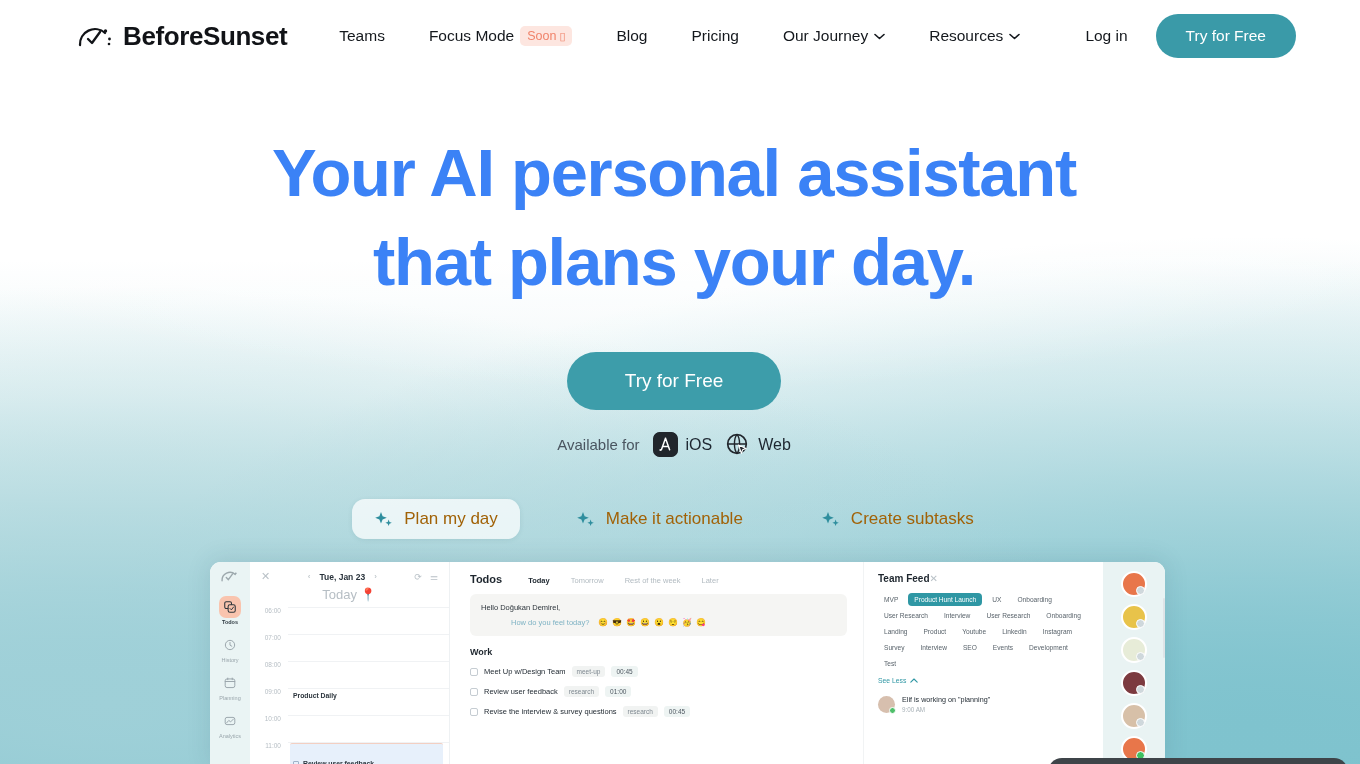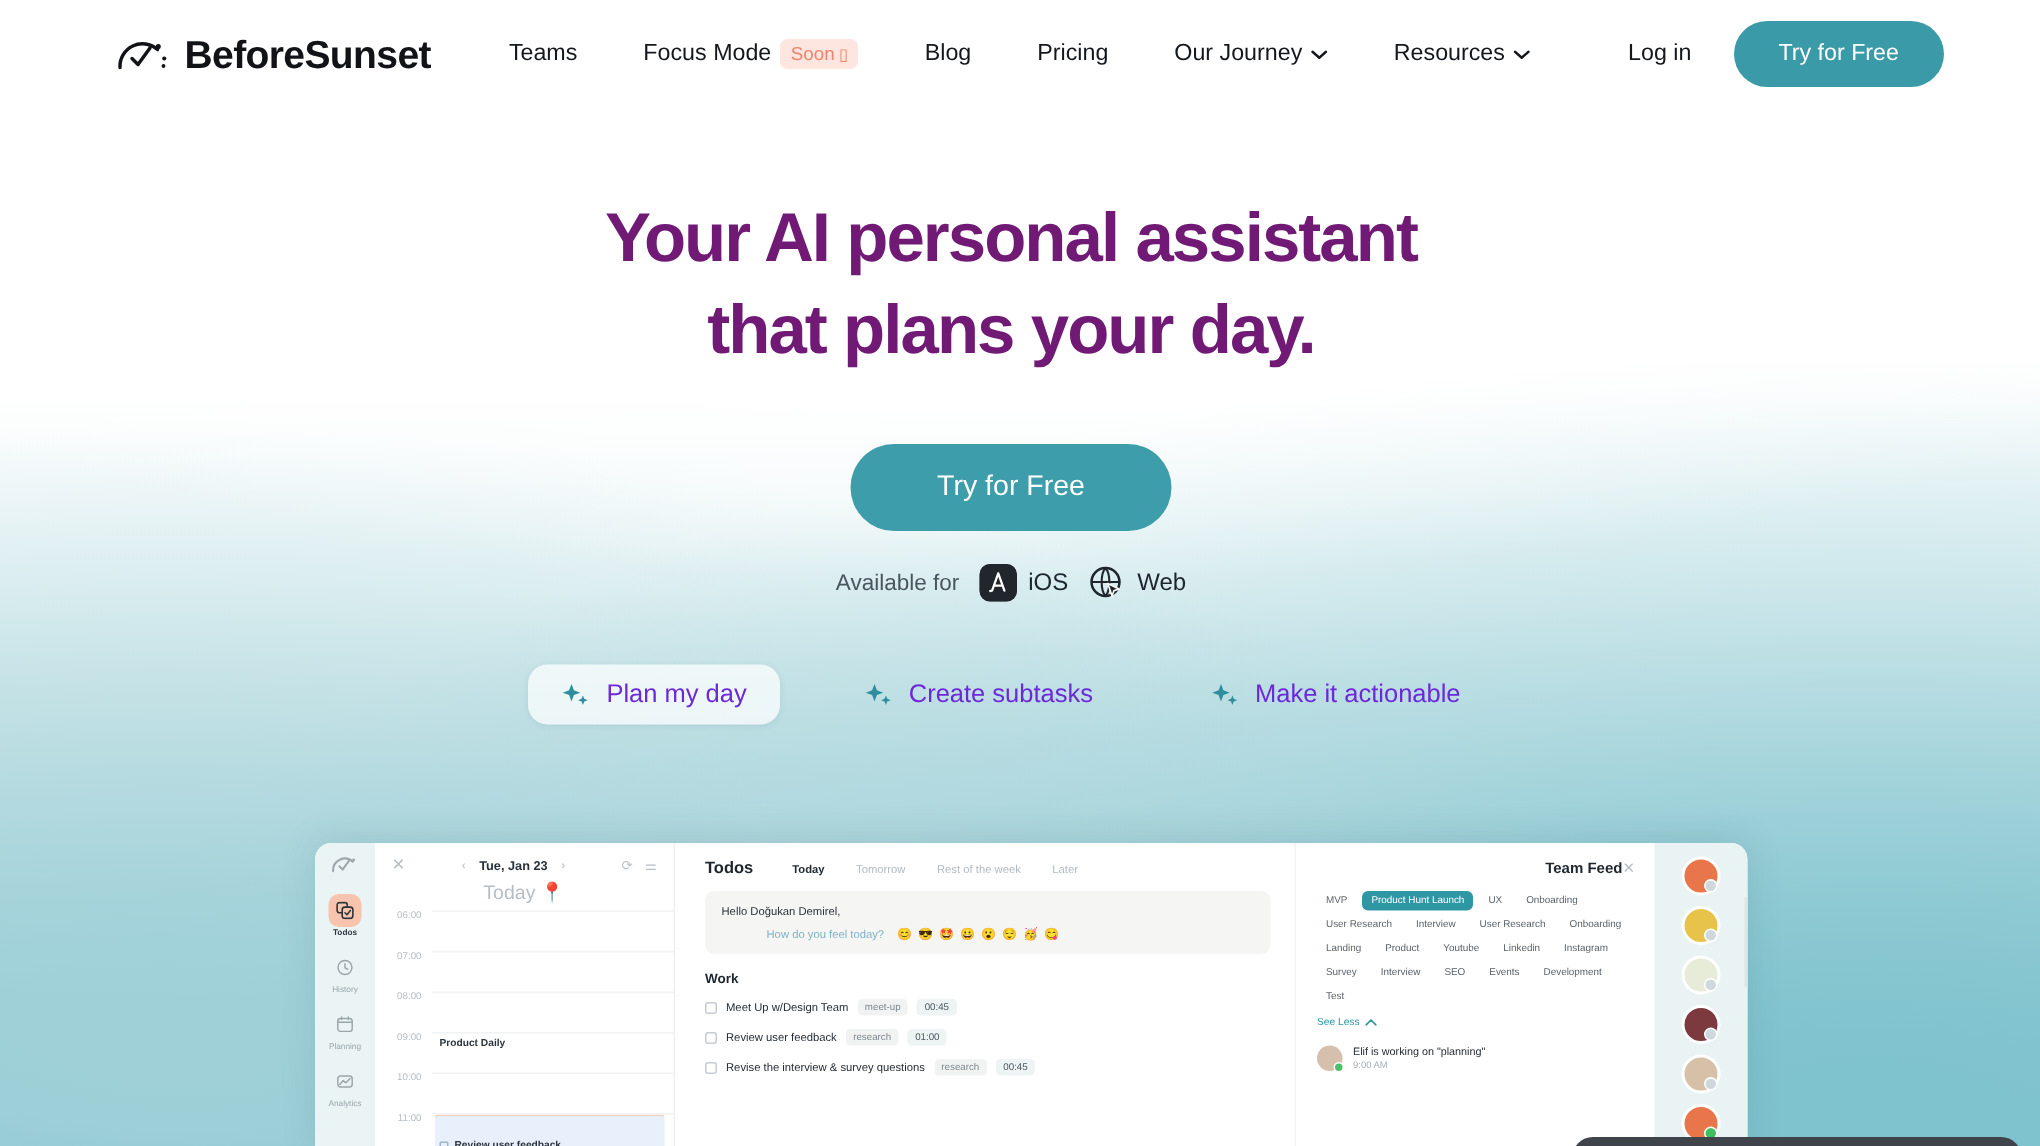--- a/index.html
+++ b/index.html
@@ -47,22 +47,22 @@
   .nav-right { display:flex; align-items:center; gap:10px; }
   .login { font-size:15.5px; color:#14181d; padding:8px 18px; cursor:pointer; }
   .btn-try-nav {
     background:#3a9aa8; color:#fff; font-size:15.5px;
     border:none; border-radius:26px; padding:13px 30px; cursor:pointer;
   }
 
   
   .hero { text-align:center; padding-top:56px; }
   .hero h1 {
-    font-size:46px; line-height:1.33; font-weight:700;
-    color:#701a75; letter-spacing:-1.3px;
+    font-size:67px; line-height:1.33; font-weight:700;
+    color:#3b82f6; letter-spacing:-1.3px;
   }
   .hero h1 .l2 { display:block; }
 
   .cta-wrap { margin-top:46px; display:flex; justify-content:center; }
   .btn-try-hero {
     background:#3d9daa; color:#fff; font-size:19px;
     border:none; border-radius:30px; padding:18px 58px; cursor:pointer;
   }
 
   .avail {
@@ -72,21 +72,21 @@
   .avail .plat { display:flex; align-items:center; gap:8px; color:#1d2630; font-size:16px; }
   .appstore-ico { width:25px; height:25px; border-radius:7px; background:#21262c; display:block; }
   .web-ico { width:25px; height:25px; display:block; }
 
   
   .pills {
     margin-top:42px; display:flex; align-items:center; justify-content:center; gap:34px;
   }
   .pill {
     display:flex; align-items:center; gap:11px;
-    font-size:17px; color:#6d28d9; padding:10px 22px; border-radius:13px;
+    font-size:17px; color:#a16207; padding:10px 22px; border-radius:13px;
     cursor:pointer; white-space:nowrap;
   }
   .pill.active {
     background:rgba(255,255,255,0.72);
     box-shadow:0 1px 5px rgba(40,90,100,0.10);
   }
   .spark { width:19px; height:19px; flex:none; }
 
   
   .app {
@@ -148,21 +148,21 @@
 
   .sec-title { margin-top:11px; font-size:9px; font-weight:700; color:#1e262e; }
   .task { margin-top:9px; display:flex; align-items:center; gap:6px; }
   .task-box { width:8px; height:8px; border:1px solid #c5ccd2; border-radius:2px; flex:none; }
   .task-name { font-size:7.5px; font-weight:400; color:#242d35; }
   .tag { font-size:6.5px; color:#7e8890; background:#f1f3f2; padding:2px 5px; border-radius:3px; }
   .dur { font-size:6.5px; color:#4d5760; background:#eef4f3; padding:2px 5px; border-radius:3px; }
 
   
   .feed { width:240px; flex:none; background:#fff; padding:11px 13px 0 14px; border-left:1px solid #f1f3f4; }
-  .feed-head { display:flex; align-items:center; justify-content:flex-end; }
+  .feed-head { display:flex; align-items:center; justify-content:flex-start; }
   .feed-title { font-size:10px; font-weight:700; color:#1e262e; }
   .feed-x { font-size:10px; color:#b9c1c7; cursor:pointer; }
   .chips { margin-top:9px; display:flex; flex-wrap:wrap; gap:3px 4px; }
   .chip { font-size:6.6px; color:#59636b; padding:3px 6px; border-radius:4px; cursor:pointer; }
   .chip.sel { background:#2f97a4; color:#fff; }
   .seeless { margin-top:7px; font-size:6.8px; color:#2f97a4; display:flex; align-items:center; gap:4px; cursor:pointer; }
   .fitem { margin-top:11px; display:flex; align-items:center; gap:7px; }
   .fav { width:17px; height:17px; border-radius:50%; background:#d7bfae; position:relative; flex:none; }
   .fav::after { content:""; position:absolute; right:-1px; bottom:-1px; width:5px; height:5px; border-radius:50%; background:#4fbf6a; border:1px solid #fff; }
   .ftxt-1 { font-size:7.2px; color:#242d35; }
@@ -280,28 +280,28 @@
           <path d="M7 2 L8.6 6.2 L12.8 7.8 L8.6 9.4 L7 13.6 L5.4 9.4 L1.2 7.8 L5.4 6.2 Z" fill="#2f8e9e"></path>
           <path d="M14.6 9.6 L15.5 11.9 L17.8 12.8 L15.5 13.7 L14.6 16 L13.7 13.7 L11.4 12.8 L13.7 11.9 Z" fill="#2f8e9e"></path>
         </svg>
         <span>Plan my day</span>
       </div>
       <div class="pill">
         <svg class="spark" viewBox="0 0 19 19">
           <path d="M7 2 L8.6 6.2 L12.8 7.8 L8.6 9.4 L7 13.6 L5.4 9.4 L1.2 7.8 L5.4 6.2 Z" fill="#2f8e9e"></path>
           <path d="M14.6 9.6 L15.5 11.9 L17.8 12.8 L15.5 13.7 L14.6 16 L13.7 13.7 L11.4 12.8 L13.7 11.9 Z" fill="#2f8e9e"></path>
         </svg>
-        <span>Create subtasks</span>
+        <span>Make it actionable</span>
       </div>
       <div class="pill">
         <svg class="spark" viewBox="0 0 19 19">
           <path d="M7 2 L8.6 6.2 L12.8 7.8 L8.6 9.4 L7 13.6 L5.4 9.4 L1.2 7.8 L5.4 6.2 Z" fill="#2f8e9e"></path>
           <path d="M14.6 9.6 L15.5 11.9 L17.8 12.8 L15.5 13.7 L14.6 16 L13.7 13.7 L11.4 12.8 L13.7 11.9 Z" fill="#2f8e9e"></path>
         </svg>
-        <span>Make it actionable</span>
+        <span>Create subtasks</span>
       </div>
     </div>
   </div>
 
   <div class="app">
 
     <div class="rail">
       <svg class="rail-logo" viewBox="0 0 36 26">
         <path d="M2 22 A15 15 0 0 1 27 10" fill="none" stroke="#5d6a72" stroke-width="2.6" stroke-linecap="round"></path>
         <path d="M10 16 L14 20 L22 9" fill="none" stroke="#5d6a72" stroke-width="2.6" stroke-linecap="round" stroke-linejoin="round"></path>

